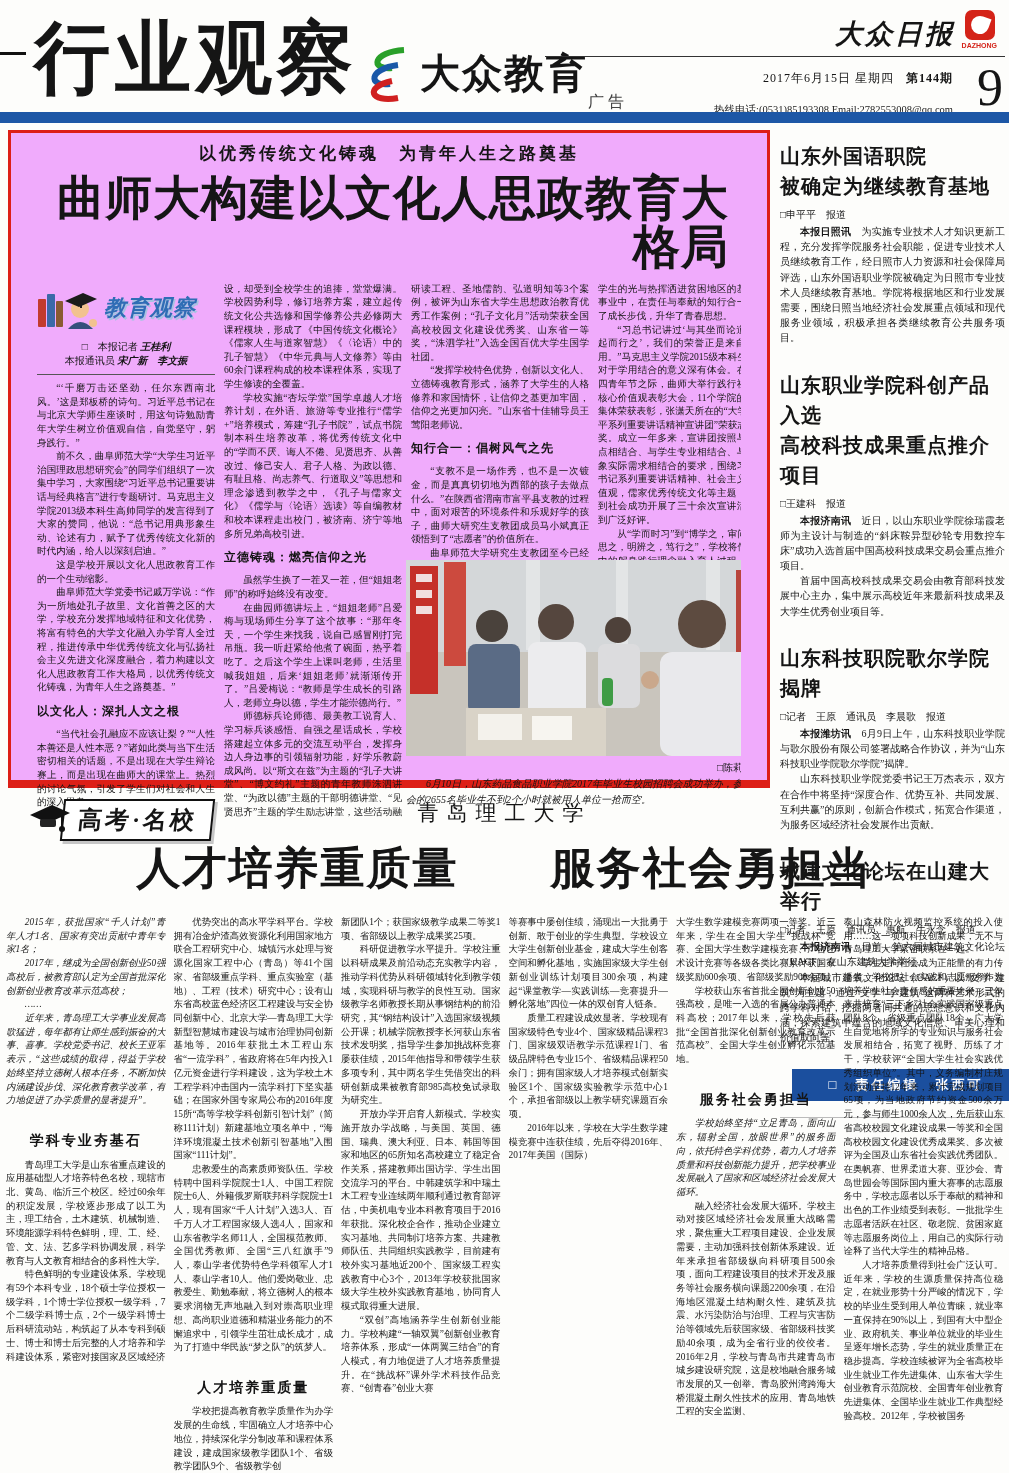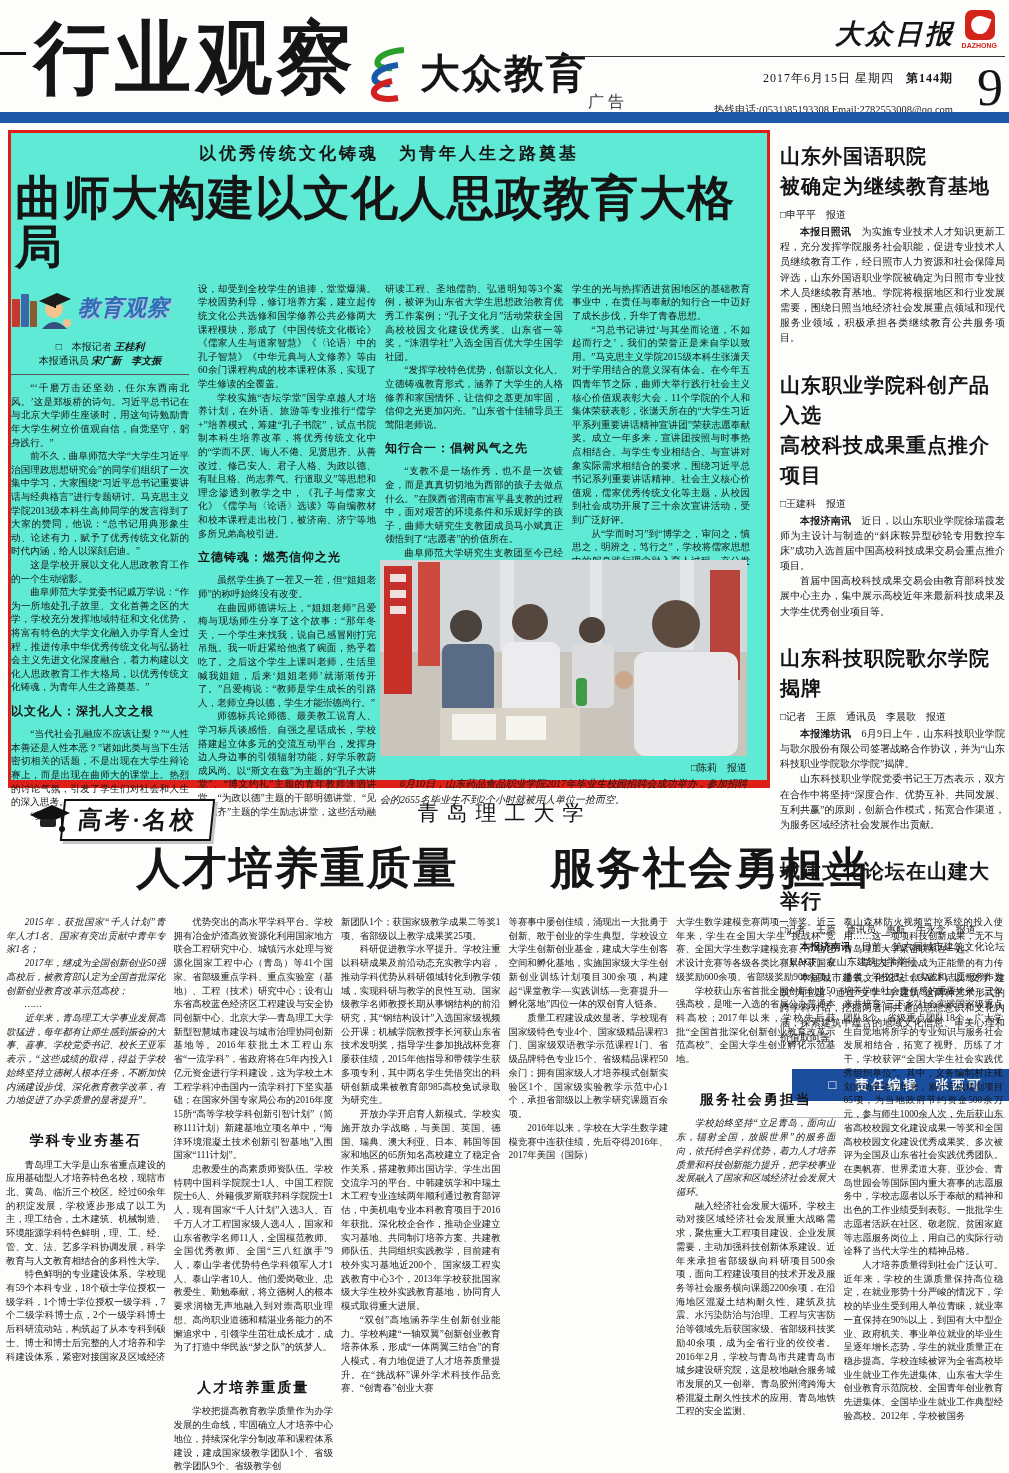--- a/index.html
+++ b/index.html
@@ -23,24 +23,24 @@
   .bemblem-txt{position:absolute;right:12px;top:42px;font-size:7px;color:#d42318;
            font-weight:bold;font-family:"Liberation Sans",sans-serif;}
   .rule-r{position:absolute;left:545px;top:56px;width:460px;height:1px;background:#333;}
   .dateline{position:absolute;right:56px;top:70px;font-size:12px;letter-spacing:1px;}
   .dateline b{margin-left:8px;}
   .hotline{position:absolute;right:56px;top:91px;font-size:10.5px;color:#222;margin-top:12px;}
   .pageno{position:absolute;right:6px;top:58px;font-size:52px;font-family:"Liberation Serif",serif;}
   .bluebar{position:absolute;left:0;top:112px;width:1009px;height:11px;background:#1d57a6;}
   
   .mainbox{position:absolute;left:8px;top:130px;width:762px;height:658px;box-sizing:border-box;
-           border:3px solid #dd1f17;border-bottom:8px solid #dd1f17;padding:5px 0;background:#5eead4;}
+           border:3px solid #dd1f17;border-bottom:8px solid #dd1f17;padding:5px 26px;background:#f0abfc;}
   .kicker{text-align:center;font-size:17px;font-weight:700;letter-spacing:3px;margin-top:4px;}
-  .headline{text-align:left;font-size:47px;font-weight:900;letter-spacing:1px;
-            font-family:"Liberation Sans",sans-serif;margin:8px 4px 10px;line-height:1.05;}
+  .headline{text-align:right;font-size:47px;font-weight:900;letter-spacing:1px;
+            font-family:"Liberation Sans",sans-serif;margin:8px 12px 10px;line-height:1.05;}
   .columns{position:relative;display:flex;gap:9px;height:538px;overflow:hidden;margin-top:2px;}
   .acol{flex:0 0 178px;width:178px;font-size:9.6px;line-height:1.42;text-align:justify;overflow:hidden;}
   .ap{margin:0;text-indent:2em;}
   .ap.c{text-indent:0;}
   .ap.h{text-indent:0;font-weight:900;font-size:12px;letter-spacing:1px;
         font-family:"Liberation Sans",sans-serif;margin:9px 0 7px;}
   
   .edubadge{display:flex;align-items:center;gap:5px;padding:3px 0 7px;}
   .edutext{color:#2f6db5;font-weight:900;font-style:italic;font-size:22px;letter-spacing:1px;
            font-family:"Liberation Sans",sans-serif;text-shadow:1.5px 1.5px 0 #a9c3e2;}

